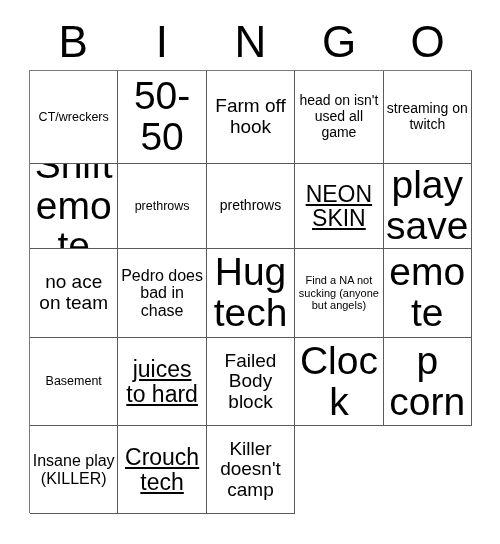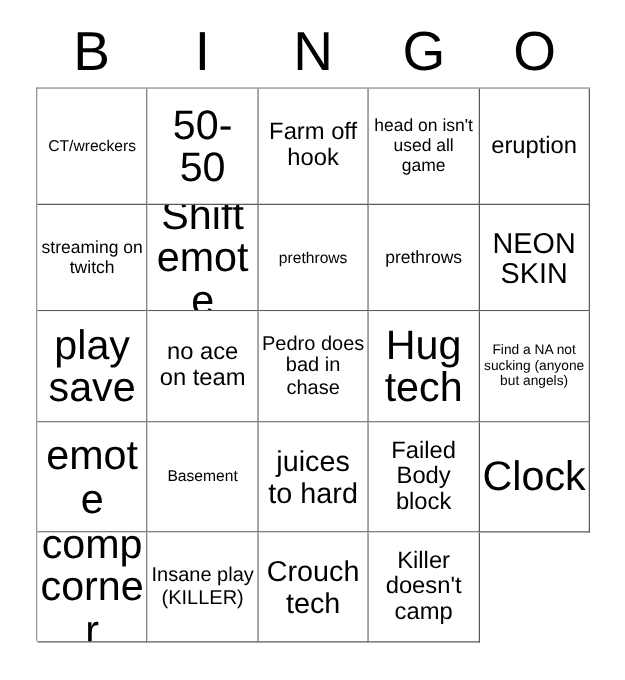--- a/index.html
+++ b/index.html
@@ -79,22 +79,22 @@
     overflow-wrap: break-word;
     hyphens: none;
   }
 
   
   .fs-xxs .cell-text { font-size: 11px; line-height: 1.16; text-align: center; }
   .fs-xs  .cell-text { font-size: 12.5px; line-height: 1.14; }
   .fs-s   .cell-text { font-size: 14px; line-height: 1.12; }
   .fs-m   .cell-text { font-size: 16px; line-height: 1.10; }
   .fs-l   .cell-text { font-size: 19px; line-height: 1.08; }
-  .fs-xl  .cell-text { font-size: 23px; line-height: 1.06; }
-  .fs-xxl .cell-text { font-size: 33px; line-height: 1.04; }
+  .fs-xl  .cell-text { font-size: 23px; line-height: 1.06; text-decoration: underline; }
+  .fs-xxl .cell-text { font-size: 39px; line-height: 1.04; }
 </style>
 </head>
 <body>
 
 <div id="bingo-page">
 
   <div id="bingo-header">
     <div class="header-letter">B</div>
     <div class="header-letter">I</div>
     <div class="header-letter">N</div>
@@ -108,23 +108,20 @@
         <span class="cell-text">CT/wreckers</span>
       </div>
     <div class="bingo-cell fs-xxl">
         <span class="cell-text">50-50</span>
       </div>
     <div class="bingo-cell fs-l">
         <span class="cell-text">Farm off hook</span>
       </div>
     <div class="bingo-cell fs-s">
         <span class="cell-text">head on isn't used all game</span>
-      </div>
-    <div class="bingo-cell fs-l">
-        <span class="cell-text">eruption</span>
       </div>
 
     <div class="bingo-cell fs-s">
         <span class="cell-text">streaming on twitch</span>
       </div>
     <div class="bingo-cell fs-xxl">
         <span class="cell-text">Shift emote</span>
       </div>
     <div class="bingo-cell fs-xs">
         <span class="cell-text">prethrows</span>

